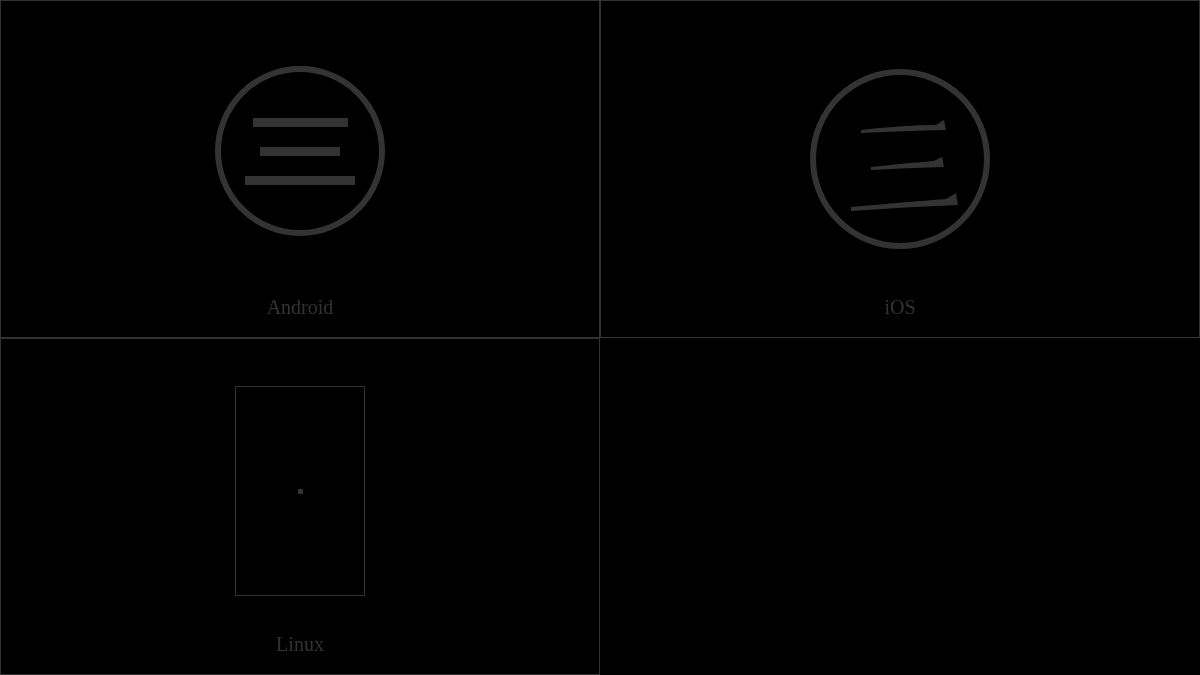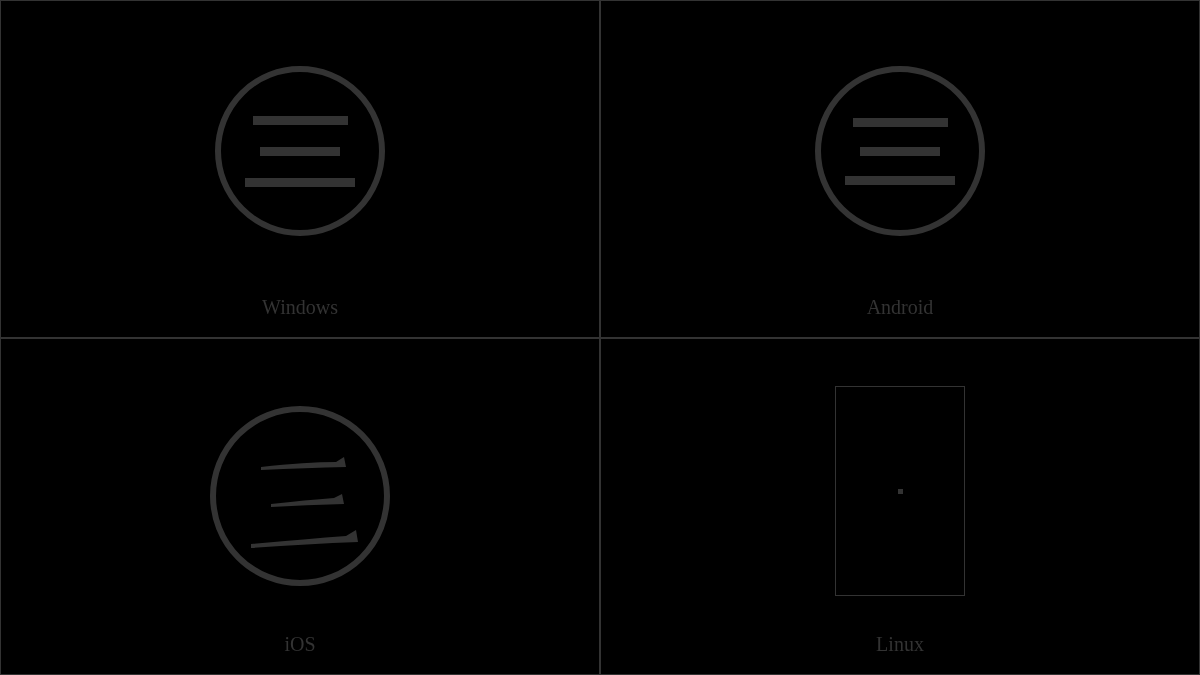--- a/index.html
+++ b/index.html
@@ -100,30 +100,20 @@
       width: 5px;
       height: 5px;
       background: #333;
     }
   </style>
 </head>
 <body>
 
 <div class="grid">
 
-  <div class="cell">
-    <div class="glyph-area">
-      <div class="circle-glyph">
-        <div class="line"></div>
-        <div class="line narrow"></div>
-        <div class="line wide"></div>
-      </div>
-    </div>
-    <div class="label">Windows</div>
-  </div>
 
   <div class="cell">
     <div class="glyph-area">
       <div class="circle-glyph" style="gap:20px;">
         <div class="line"></div>
         <div class="line narrow"></div>
         <div class="line wide"></div>
       </div>
     </div>
     <div class="label">Android</div>

